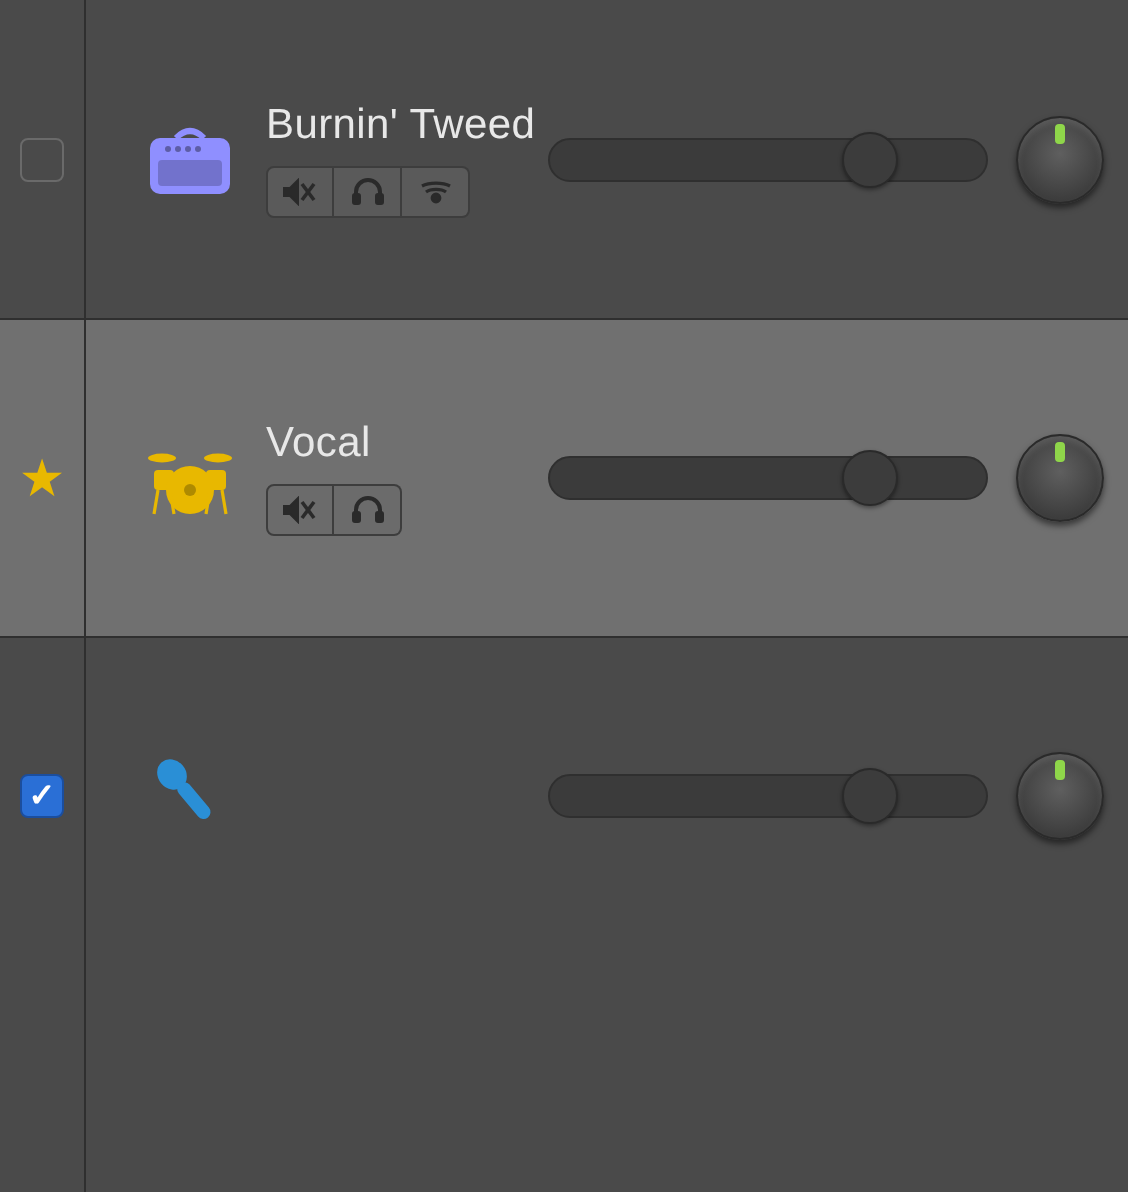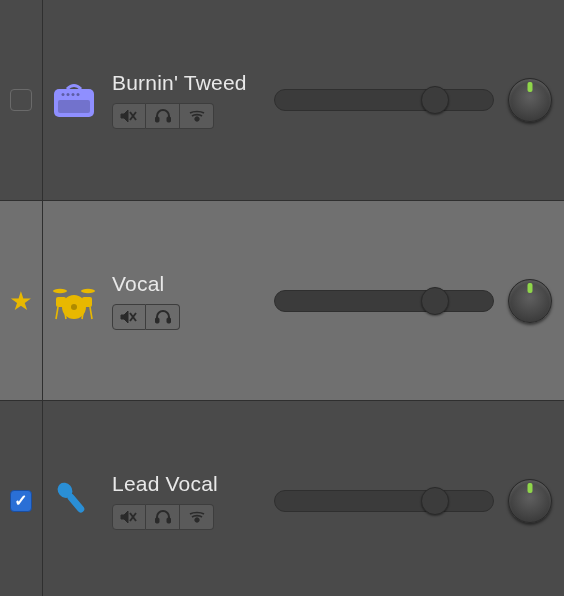--- a/index.html
+++ b/index.html
@@ -17,25 +17,26 @@
       bottom: 0;
       width: 1px;
       background: #2f2f2f;
       z-index: 10;
     }
     .tracks {
       display: flex;
       flex-direction: column;
     }
     .track {
-      height: 200px;
+      height: 159px;
       border-top: 1px solid #2f2f2f;
       display: flex;
       align-items: center;
       position: relative;
+      gap: 21px;
     }
     .track.first { border-top: none; }
     .track.selected { background: #707070; }
     .left-col {
       width: 42px;
       height: 100%;
       display: flex;
       align-items: center;
       justify-content: center;
       flex-shrink: 0;
@@ -257,46 +258,20 @@
       </div>
       <div class="main">
         <div class="icon-box">
           <svg width="44" height="44" viewBox="0 0 44 44">
             <g transform="rotate(-40 22 22)">
               <ellipse cx="22" cy="8" rx="7" ry="8" fill="#2a8fd6"></ellipse>
               <rect x="18.5" y="14" width="7" height="22" rx="3.5" fill="#2a8fd6"></rect>
             </g>
           </svg>
         </div>
-        <div class="info">
-          <div class="track-name">Lead Vocal</div>
-          <div class="small-buttons">
-            <div class="sbtn">
-              <svg width="18" height="14" viewBox="0 0 18 14">
-                <path d="M1 5h3l4-4v12l-4-4H1z" fill="#2a2a2a"></path>
-                <line x1="10" y1="3" x2="16" y2="11" stroke="#2a2a2a" stroke-width="1.8"></line>
-                <line x1="16" y1="3" x2="10" y2="11" stroke="#2a2a2a" stroke-width="1.8"></line>
-              </svg>
-            </div>
-            <div class="sbtn">
-              <svg width="18" height="14" viewBox="0 0 18 14">
-                <path d="M3 10v-3a6 6 0 0 1 12 0v3" fill="none" stroke="#2a2a2a" stroke-width="2"></path>
-                <rect x="1.5" y="8" width="3.5" height="5" rx="1" fill="#2a2a2a"></rect>
-                <rect x="13" y="8" width="3.5" height="5" rx="1" fill="#2a2a2a"></rect>
-              </svg>
-            </div>
-            <div class="sbtn">
-              <svg width="18" height="14" viewBox="0 0 18 14">
-                <circle cx="9" cy="10" r="2.2" fill="#2a2a2a"></circle>
-                <path d="M4 7a6 3 0 0 1 10 0" fill="none" stroke="#2a2a2a" stroke-width="1.6"></path>
-                <path d="M2 4a9 4 0 0 1 14 0" fill="none" stroke="#2a2a2a" stroke-width="1.6"></path>
-              </svg>
-            </div>
-          </div>
-        </div>
         <div class="spacer"></div>
         <div class="slider-wrap">
           <div class="slider-track"></div>
           <div class="slider-thumb" style="left: 73%;"></div>
         </div>
         <div class="knob">
           <div class="knob-ind"></div>
         </div>
       </div>
     </div>

